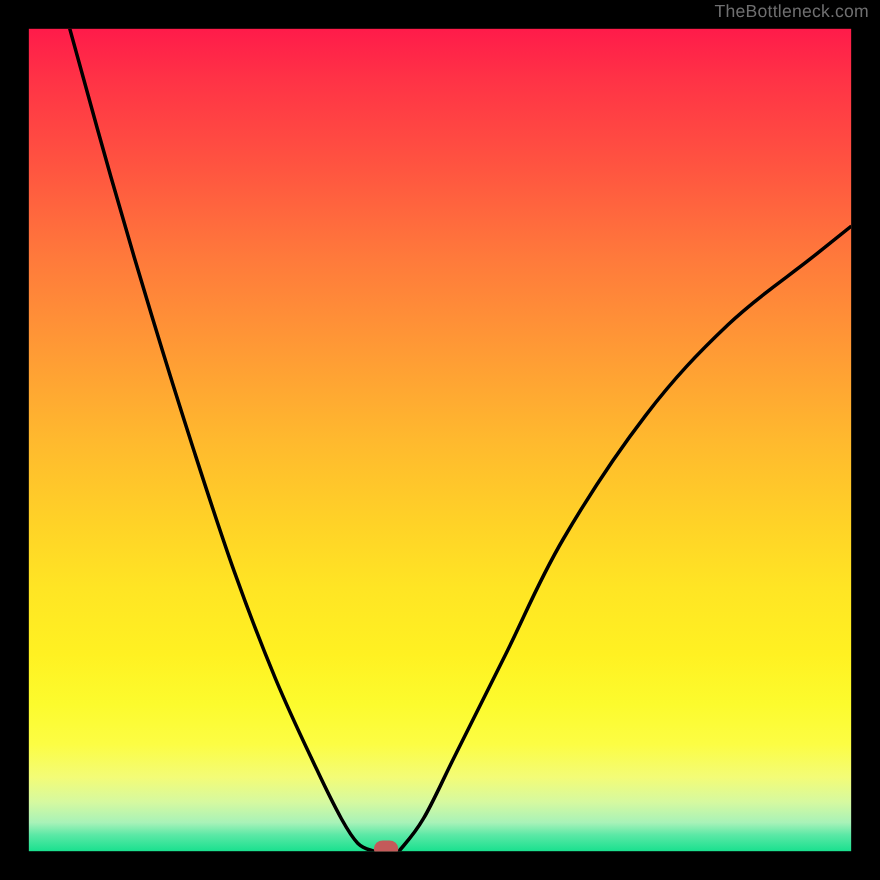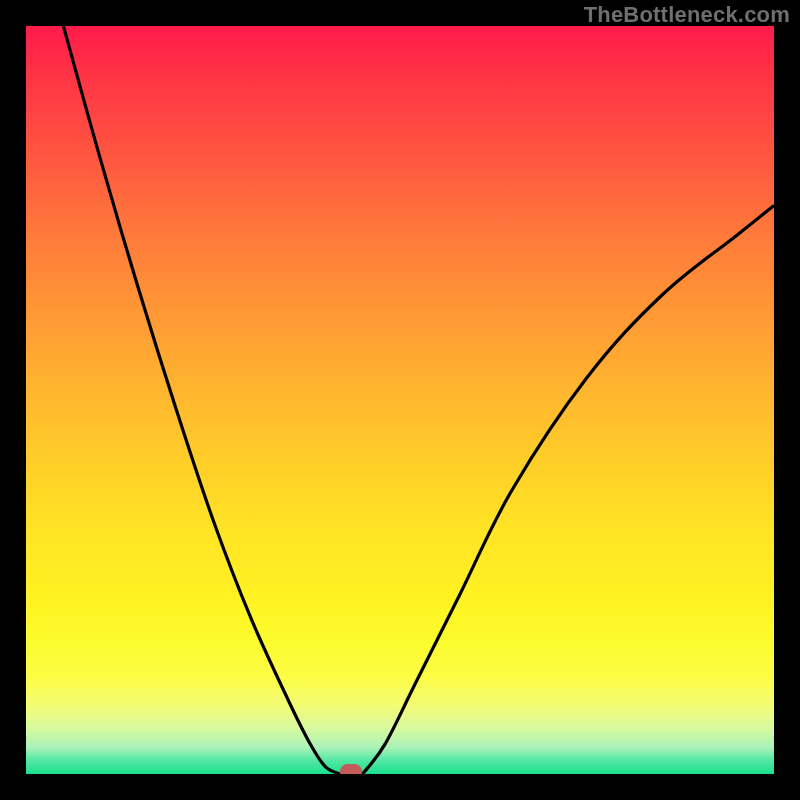--- a/index.html
+++ b/index.html
@@ -48,23 +48,23 @@
       #a8f2b8 96.5%,
       #5be8a6 98%,
       #19e08e 100%
     );
   }
   .watermark {
     position: absolute;
     top: 2px;
     right: 10px;
     color: #6f6f70;
-    font-size: 22px;
+    font-size: 16px;
     letter-spacing: 0.2px;
-    font-weight: 700;
+    font-weight: 400;
   }
   svg.curves {
     position: absolute;
     inset: 0;
   }
   .marker {
     position: absolute;
     width: 22px;
     height: 15px;
     background: #c45a5a;

